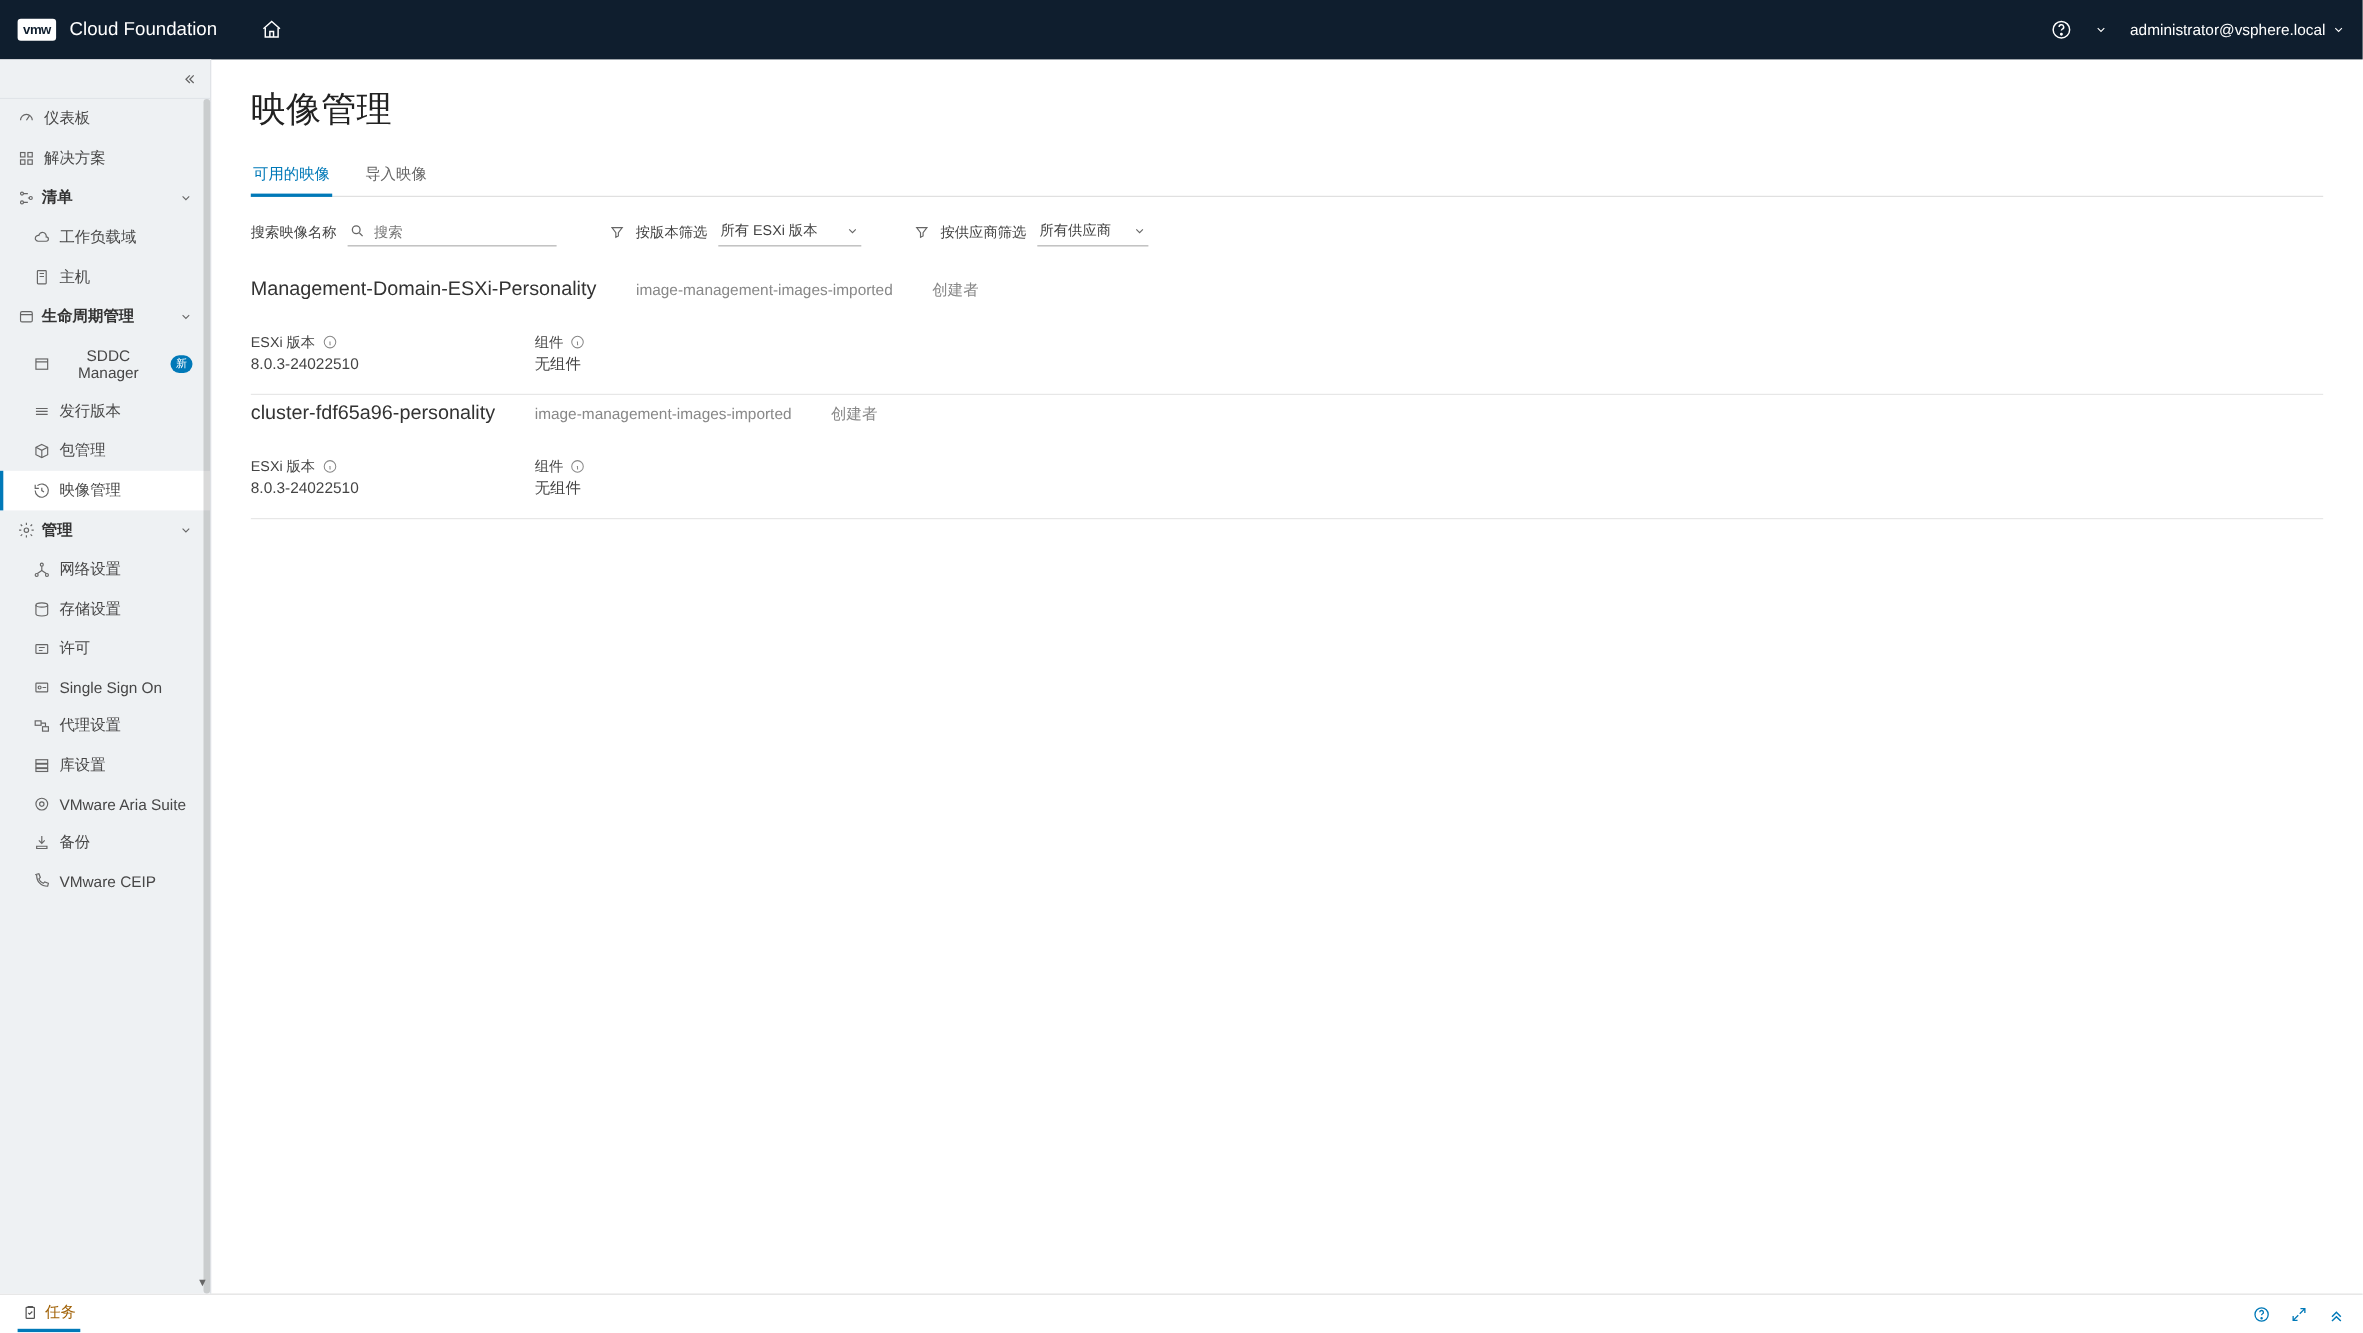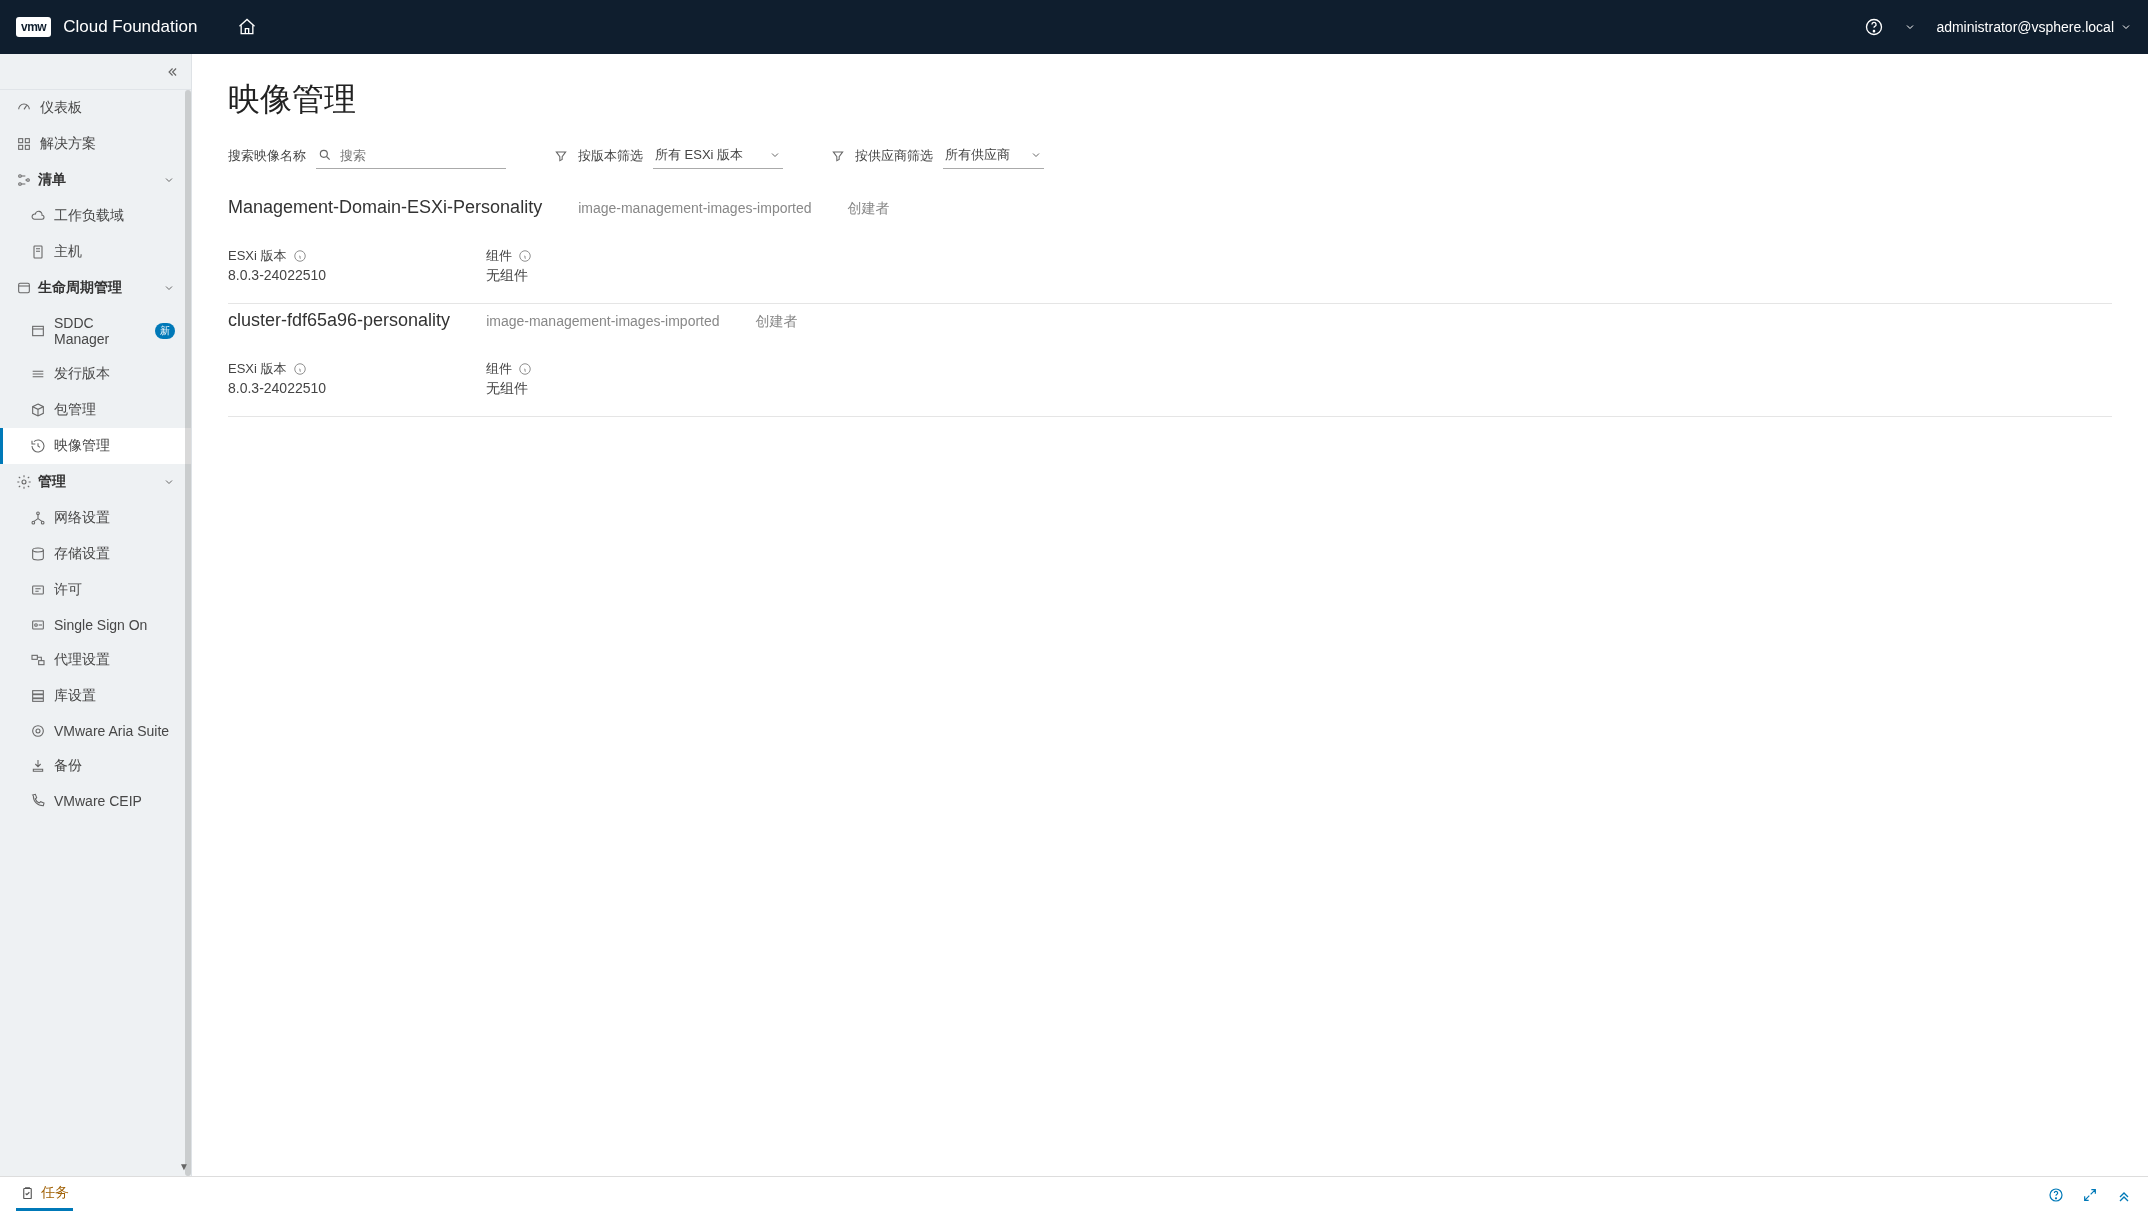--- a/index.html
+++ b/index.html
@@ -16,21 +16,21 @@
     .user { display: flex; align-items: center; gap: 6px; cursor: pointer; font-size: 14px; }
 
     
     .layout { display: flex; height: calc(100vh - 54px - 36px); }
 
     
     .sidebar { width: 192px; background: #eef1f3; border-right: 1px solid #dee2e6; display: flex; flex-direction: column; position:relative; }
     .collapse-btn { height: 36px; display:flex; align-items:center; justify-content:flex-end; padding-right: 12px; cursor:pointer; color:#666; border-bottom: 1px solid #e0e4e8; }
     .nav { flex: 1; overflow-y: auto; }
     .sb-scroll { position:absolute; right:0; top:36px; bottom:0; width:6px; background: rgba(0,0,0,0.15); border-radius:3px; }
-    .nav-item { display: flex; align-items: center; gap: 8px; padding: 9px 16px; cursor: pointer; color: #474747; font-size: 14px; }
+    .nav-item { display: flex; align-items: center; gap: 8px; padding: 9px 16px; cursor: pointer; color: #474747; font-size: 14px; text-align: center; }
     .nav-item.lvl1 { padding-left: 30px; }
     .nav-item.section { font-weight: 600; justify-content: space-between; color:#333; }
     .nav-item.section .sec-left { display:flex; align-items:center; gap:6px;font-family:Liberation Serif, serif; }
     .nav-item.active { background: #fff; border-left: 3px solid #0079b8; padding-left: 27px; }
     .nav-icon { width: 16px; height: 16px; display:inline-flex; align-items:center; justify-content:center; color:#666; flex-shrink:0; }
     .badge-new { background:#0079b8; color:#fff; font-size:10px; padding:1px 5px; border-radius:8px; margin-left:4px; }
     .sb-bottom-arrow { position:absolute; bottom:4px; right:2px; color:#666; font-size:10px; }
 
     
     .main { flex: 1; padding: 24px 36px; overflow:auto; }
@@ -324,20 +324,24 @@
         </div>
 
     </div>
     <div class="sb-scroll"></div>
     <span class="sb-bottom-arrow">▼</span>
   </div>
 
   <div class="main">
     <div class="page-title">映像管理</div>
 
+    <div class="tabs">
+      <div class="tab active">可用的映像</div>
+      <div class="tab">导入映像</div>
+    </div>
 
     <div class="filters">
       <div class="filter-group">
         <span class="filter-label">搜索映像名称</span>
         <div class="search-wrap">
           <span class="si">
               <svg width="14" height="14" viewBox="0 0 24 24" fill="none" stroke="#666" stroke-width="2">
                 <circle cx="10" cy="10" r="6"></circle>
                 <path d="M20 20l-5-5"></path>
               </svg>

